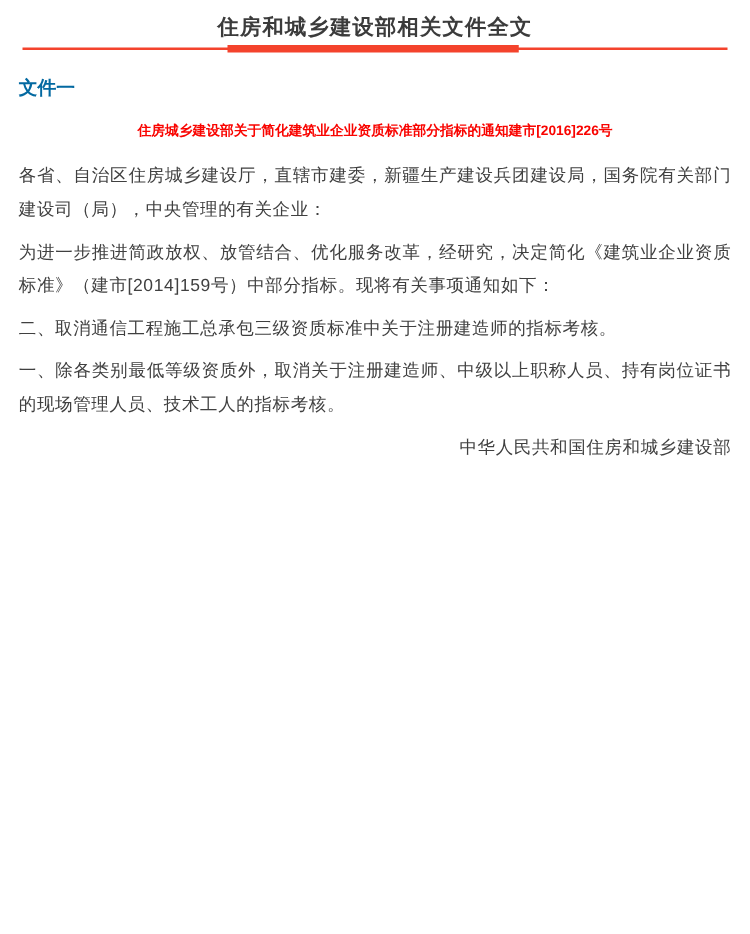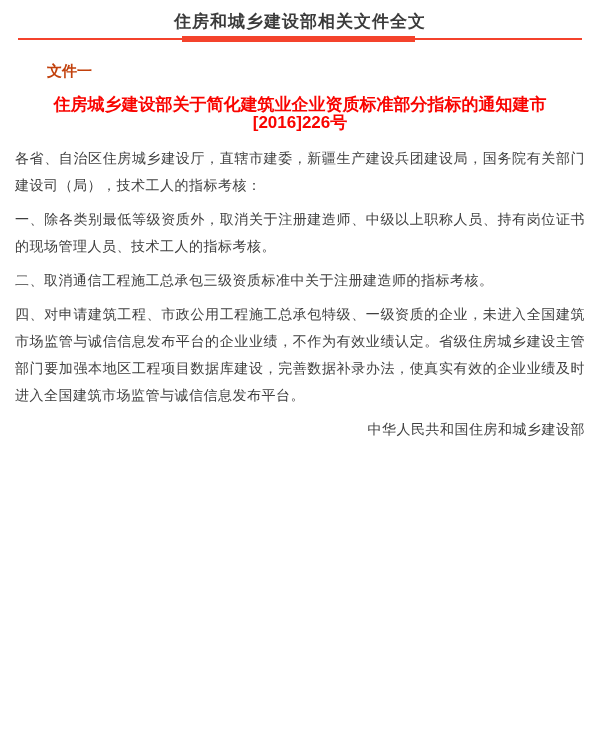--- a/index.html
+++ b/index.html
@@ -48,30 +48,29 @@
     width: 233px;
     height: 6px;
     background: #f4432c;
   }
   .content {
     padding: 0 15px;
   }
   .section-label {
     font-size: 15px;
     font-weight: bold;
-    color: #c2410c;
+    color: #0369a1;
     margin-top: 20px;
     line-height: 18px;
-    margin-left: 32px;
   }
   .notice-title {
     text-align: center;
     color: #f90400;
     font-weight: bold;
-    font-size: 17px;
+    font-size: 11px;
     margin-top: 16px;
     line-height: 18px;
   }
   .para {
     font-size: 14px;
     line-height: 27px;
     text-align: justify;
     text-justify: inter-ideograph;
     letter-spacing: 0.5px;
     margin: 7px 0 0 0;
@@ -99,29 +98,29 @@
     <div class="rule-thin"></div>
     <div class="rule-thick"></div>
   </div>
 
   <div class="content">
 
     <div class="section-label">文件一</div>
 
     <div class="notice-title">住房城乡建设部关于简化建筑业企业资质标准部分指标的通知建市[2016]226号</div>
 
-    <p class="para first">各省、自治区住房城乡建设厅，直辖市建委，新疆生产建设兵团建设局，国务院有关部门建设司（局），技术工人的指标考核：</p>
+    <p class="para first">各省、自治区住房城乡建设厅，直辖市建委，新疆生产建设兵团建设局，国务院有关部门建设司（局），中央管理的有关企业：</p>
 
+    <p class="para">为进一步推进简政放权、放管结合、优化服务改革，经研究，决定简化《建筑业企业资质标准》（建市[2014]159号）中部分指标。现将有关事项通知如下：</p>
+
+    <p class="para">二、取消通信工程施工总承包三级资质标准中关于注册建造师的指标考核。</p>
 
     <p class="para">一、除各类别最低等级资质外，取消关于注册建造师、中级以上职称人员、持有岗位证书的现场管理人员、技术工人的指标考核。</p>
 
-    <p class="para">二、取消通信工程施工总承包三级资质标准中关于注册建造师的指标考核。</p>
 
-
-    <p class="para">四、对申请建筑工程、市政公用工程施工总承包特级、一级资质的企业，未进入全国建筑市场监管与诚信信息发布平台的企业业绩，不作为有效业绩认定。省级住房城乡建设主管部门要加强本地区工程项目数据库建设，完善数据补录办法，使真实有效的企业业绩及时进入全国建筑市场监管与诚信信息发布平台。</p>
 
 
 
 
     <div class="signature">
       <div>中华人民共和国住房和城乡建设部</div>
 
     </div>
 
   </div>

